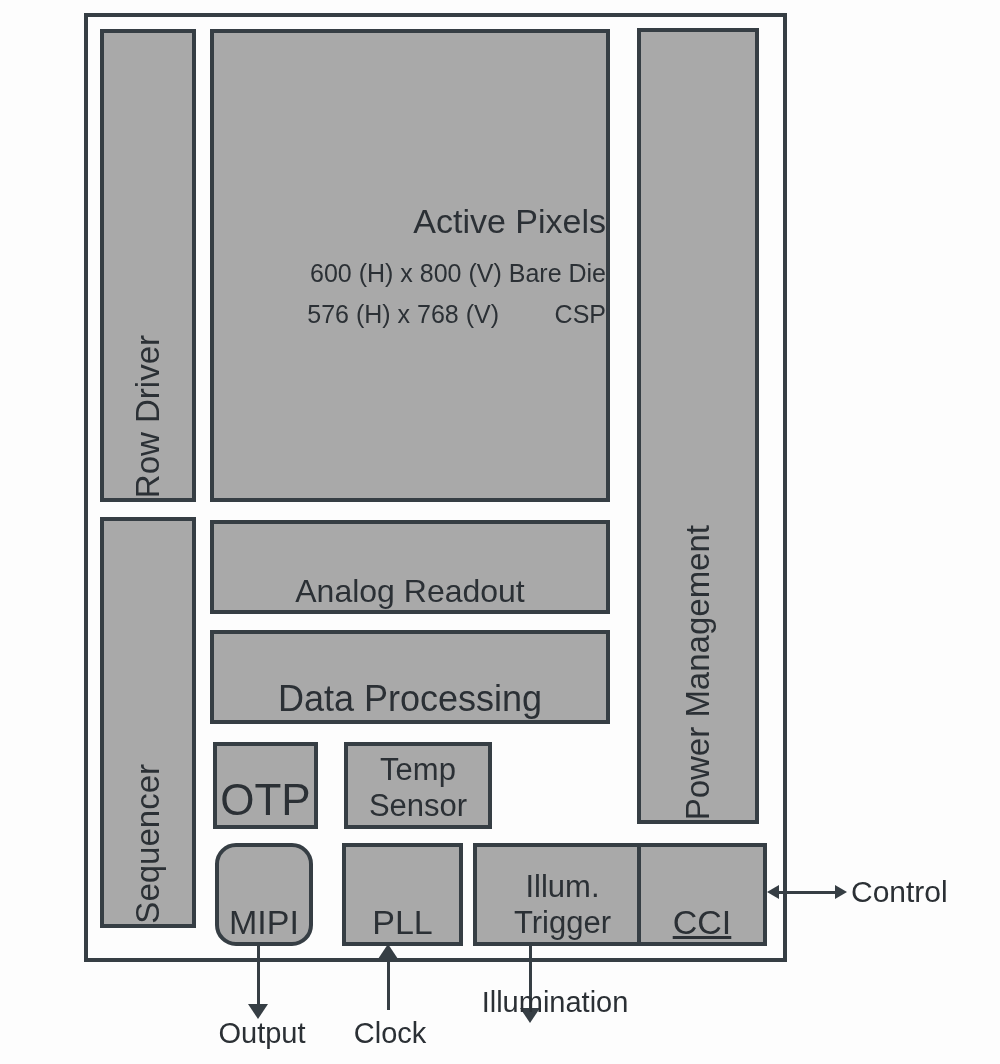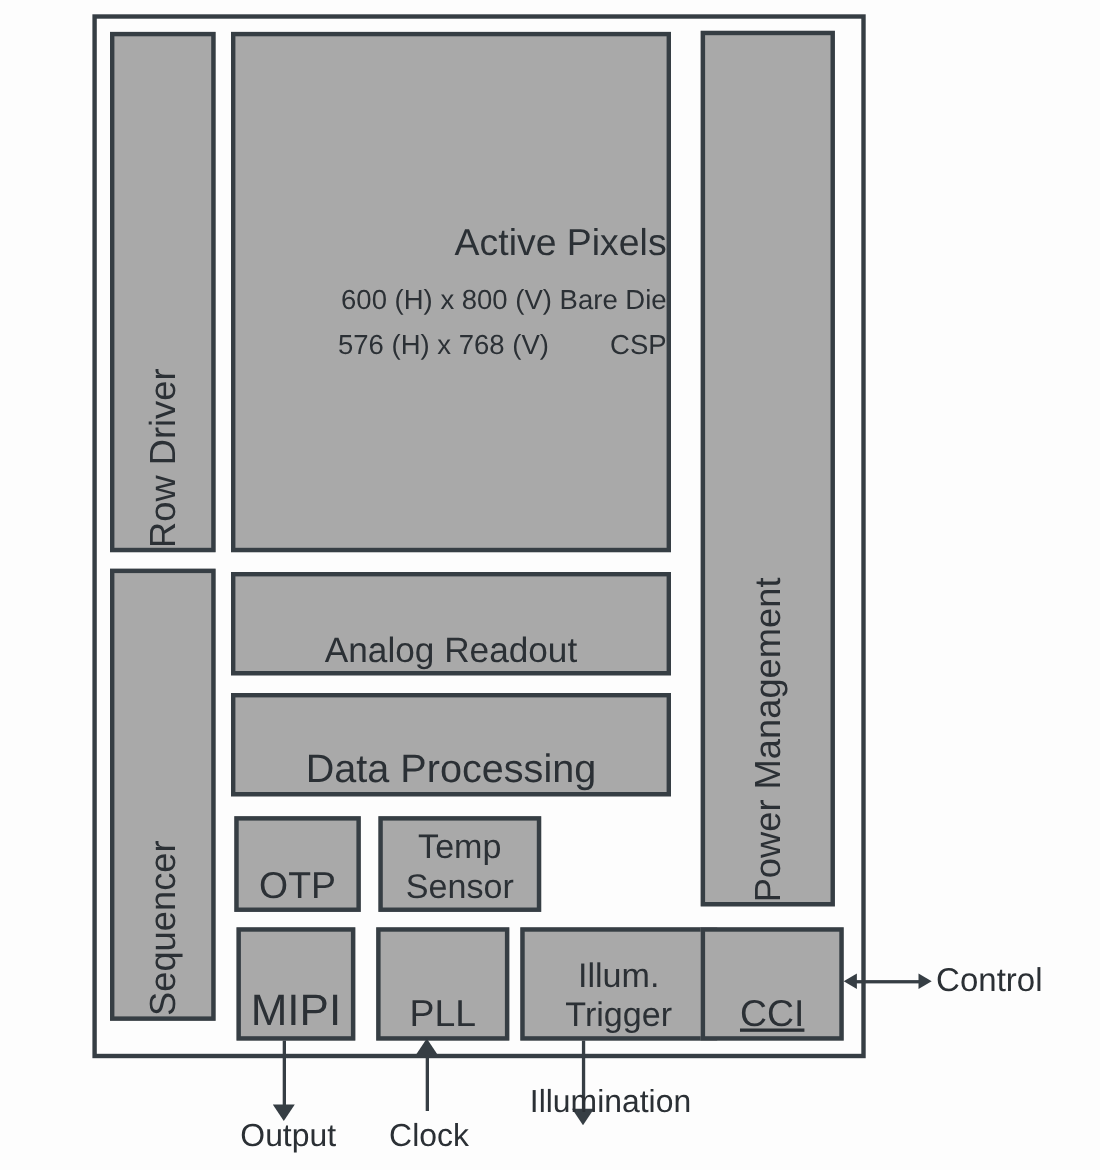--- a/index.html
+++ b/index.html
@@ -36,23 +36,23 @@
     font-size:33px;
     white-space:nowrap;
   }
   
   .b-row-driver{left:100px;top:29px;width:96px;height:473px;}
   .b-active-pixels{left:210px;top:29px;width:400px;height:473px;flex-direction:column;}
   .b-power-mgmt{left:637px;top:28px;width:122px;height:796px;}
   .b-sequencer{left:100px;top:517px;width:96px;height:411px;}
   .b-analog-readout{left:210px;top:520px;width:400px;height:94px;font-size:32px;}
   .b-data-processing{left:210px;top:630px;width:400px;height:94px;font-size:36px;}
-  .b-otp{left:213px;top:742px;width:115px;height:87px;font-size:34px;}
+  .b-otp{left:213px;top:742px;width:105px;height:87px;font-size:44px;}
   .b-temp-sensor{left:344px;top:742px;width:148px;height:87px;font-size:31px;line-height:1.18;padding:0 6px;}
-  .b-mipi{left:215px;top:843px;width:108px;height:103px;font-size:40px;}
+  .b-mipi{left:215px;top:843px;width:98px;height:103px;font-size:34px;border-radius:21px;}
   .b-pll{left:342px;top:843px;width:121px;height:103px;font-size:34px;}
   .b-illum-trigger{left:473px;top:843px;width:179px;height:103px;font-size:31px;line-height:1.18;padding:0 8px;}
   .b-cci{left:637px;top:843px;width:130px;height:103px;font-size:34px;text-decoration:underline;}
 
   .ap-title{font-size:34px;margin-bottom:6px;}
   .ap-sub{font-size:25px;line-height:1.18;white-space:pre;}
 
   
   .line{position:absolute;background:var(--block-border);}
   .tri{position:absolute;width:0;height:0;}

